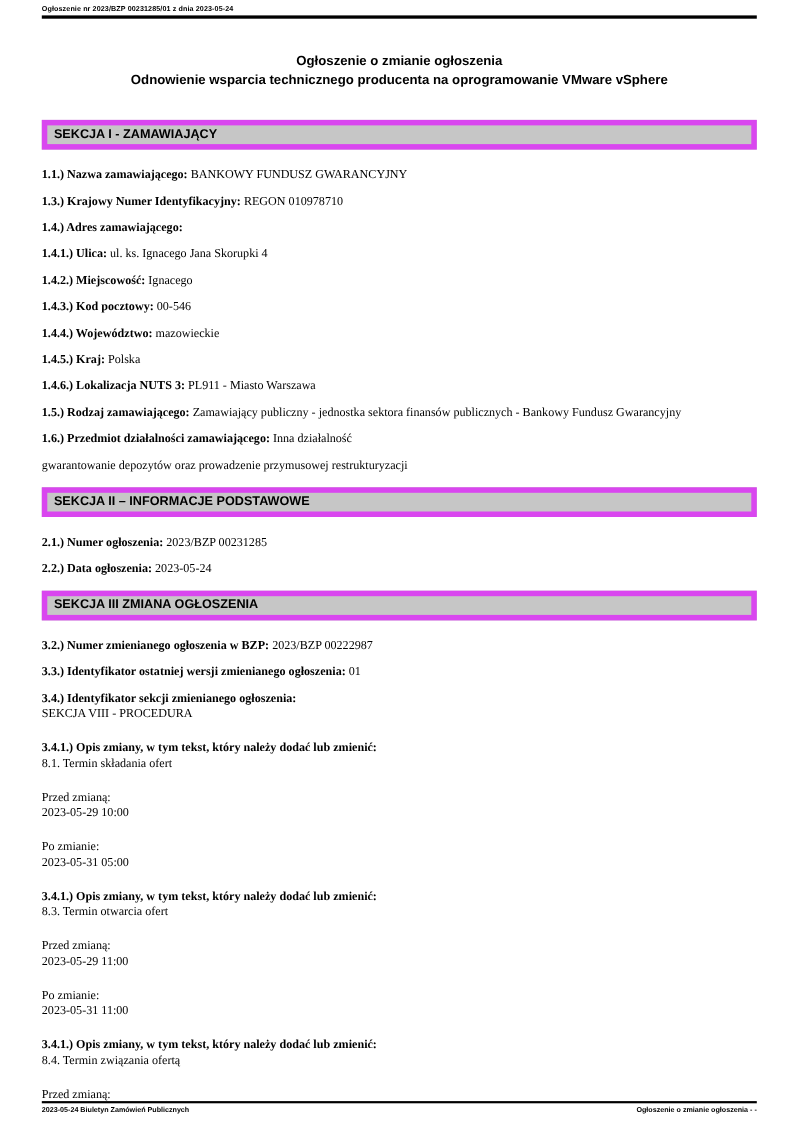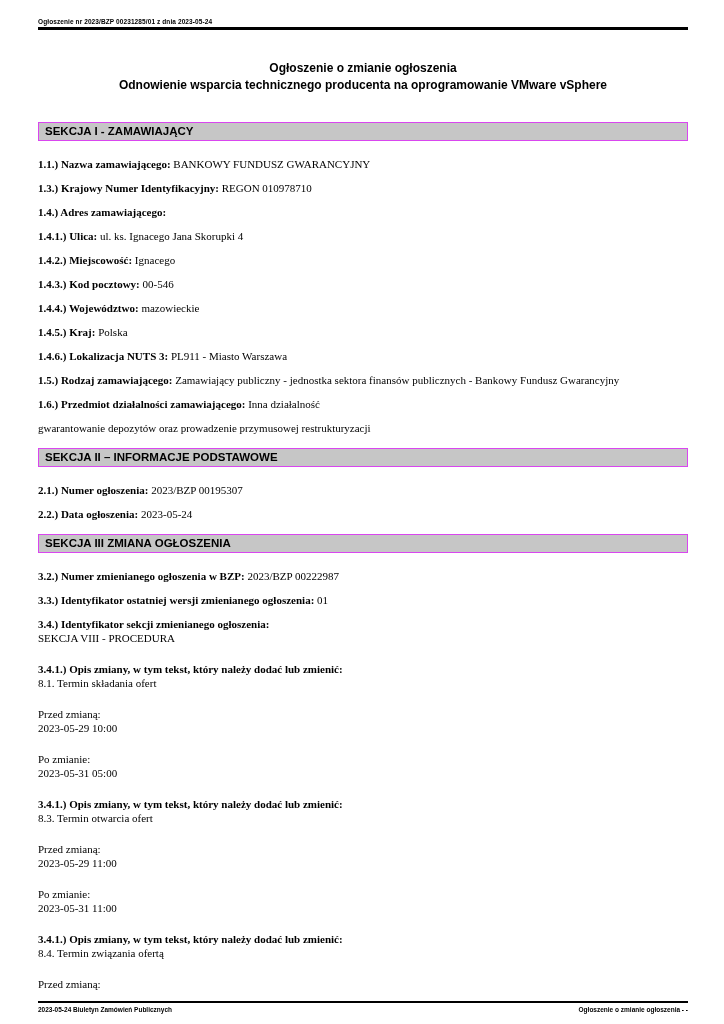--- a/index.html
+++ b/index.html
@@ -1,27 +1,27 @@
 <!DOCTYPE html>
 <html lang="pl"><head>
 <meta charset="utf-8">
 <style>
   html,body{margin:0;padding:0;}
   body{
     width:724px;height:1024px;position:relative;background:#ffffff;color:#000000;
     font-family:"Liberation Sans","DejaVu Sans",sans-serif;
     -webkit-font-smoothing:antialiased;overflow:hidden;
   }
-  .page{position:absolute;left:38px;top:0;width:650px;height:901px;margin-top:13px;}
+  .page{position:absolute;left:38px;top:0;width:650px;height:901px;}
   .meta-note{font-size:6.5px;font-weight:bold;padding-top:5px;letter-spacing:.1px;}
   .top-rule{border:0;border-top:3px solid #000;margin:2px 0 0 0;}
   .doc-title{margin-top:30px;text-align:center;font-weight:bold;font-size:12px;line-height:17px;}
   .doc-body{margin-top:28px;}
   .section-heading{
-    background:#c6c6c6;border:1px solid #d946ef;
+    background:#c6c6c6;border:5px solid #d946ef;
     font-weight:bold;font-size:11.5px;line-height:15px;
     padding:1px 0 1px 6px;margin:13px 0 16px 0;
   }
   section:first-child .section-heading{margin-top:0;}
   .item{font-size:11px;line-height:14px;font-family:Liberation Serif, serif;}
   .item.kv{margin-bottom:10px;}
   .item.kv2,.item.plain2{margin-bottom:17px;}
   .item.plain{margin-bottom:10px;}
   .b{font-weight:bold;}
   .footer{position:absolute;left:38px;width:650px;top:1001px;}
@@ -51,21 +51,21 @@
         <div class="item kv"><span class="b">1.4.5.) Kraj:</span><span> Polska</span></div>
         <div class="item kv"><span class="b">1.4.6.) Lokalizacja NUTS 3:</span><span> PL911 - Miasto Warszawa</span></div>
         <div class="item kv"><span class="b">1.5.) Rodzaj zamawiającego:</span><span> Zamawiający publiczny - jednostka sektora finansów publicznych - Bankowy Fundusz Gwarancyjny</span></div>
         <div class="item kv"><span class="b">1.6.) Przedmiot działalności zamawiającego:</span><span> Inna działalność</span></div>
         <div class="item plain">
           <div>gwarantowanie depozytów oraz prowadzenie przymusowej restrukturyzacji</div>
         </div>
       </section>
       <section>
         <div class="section-heading">SEKCJA II – INFORMACJE PODSTAWOWE</div>
-        <div class="item kv"><span class="b">2.1.) Numer ogłoszenia:</span><span> 2023/BZP 00195307</span></div>
+        <div class="item kv"><span class="b">2.1.) Numer ogłoszenia:</span><span> 2023/BZP 00231285</span></div>
         <div class="item kv"><span class="b">2.2.) Data ogłoszenia:</span><span> 2023-05-24</span></div>
       </section>
       <section>
         <div class="section-heading">SEKCJA III ZMIANA OGŁOSZENIA</div>
         <div class="item kv"><span class="b">3.2.) Numer zmienianego ogłoszenia w BZP:</span><span> 2023/BZP 00222987</span></div>
         <div class="item kv"><span class="b">3.3.) Identyfikator ostatniej wersji zmienianego ogłoszenia:</span><span> 01</span></div>
         <div class="item kv2">
           <div class="b">3.4.) Identyfikator sekcji zmienianego ogłoszenia:</div>
           <div>SEKCJA VIII - PROCEDURA</div>
         </div>

